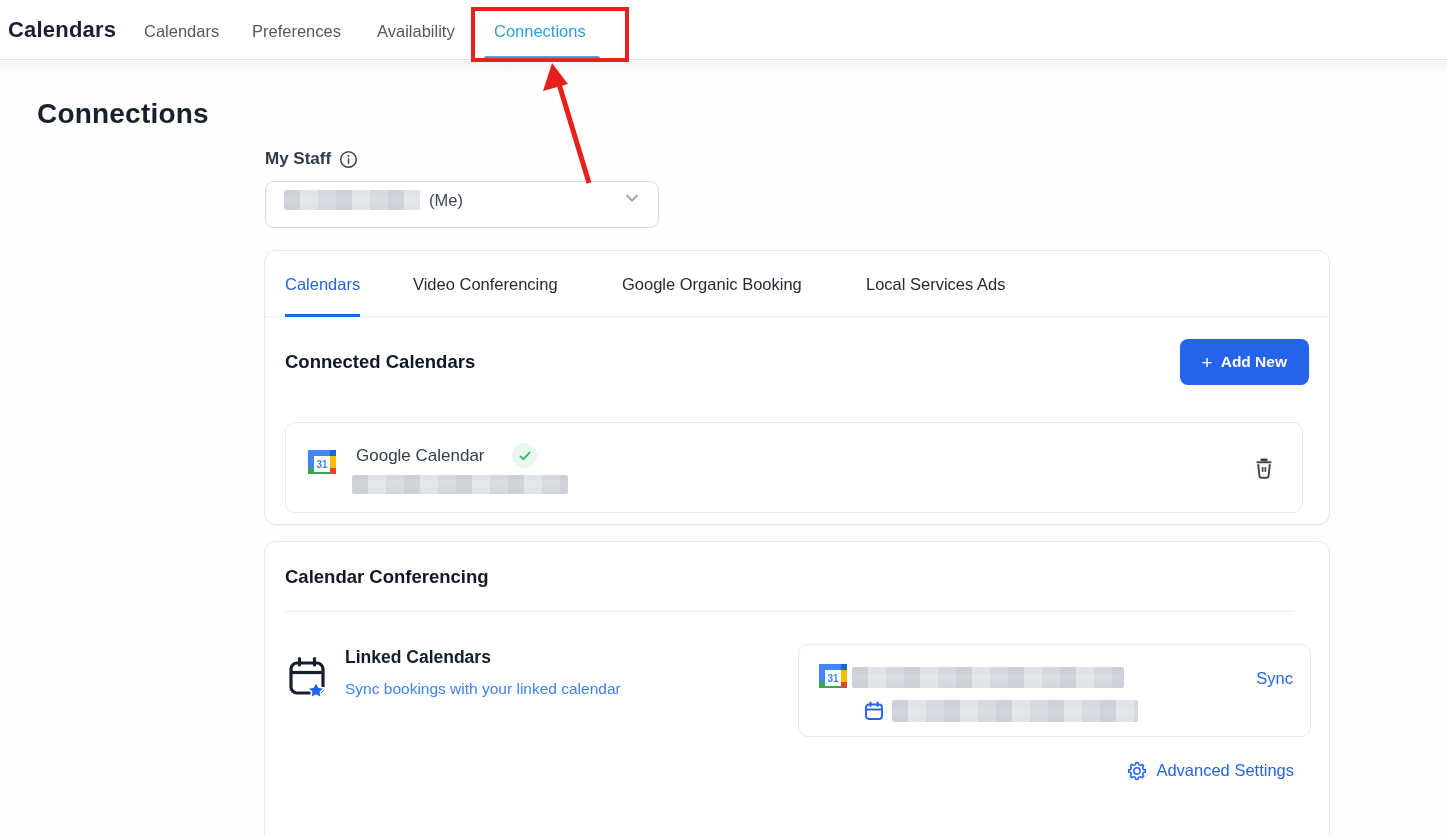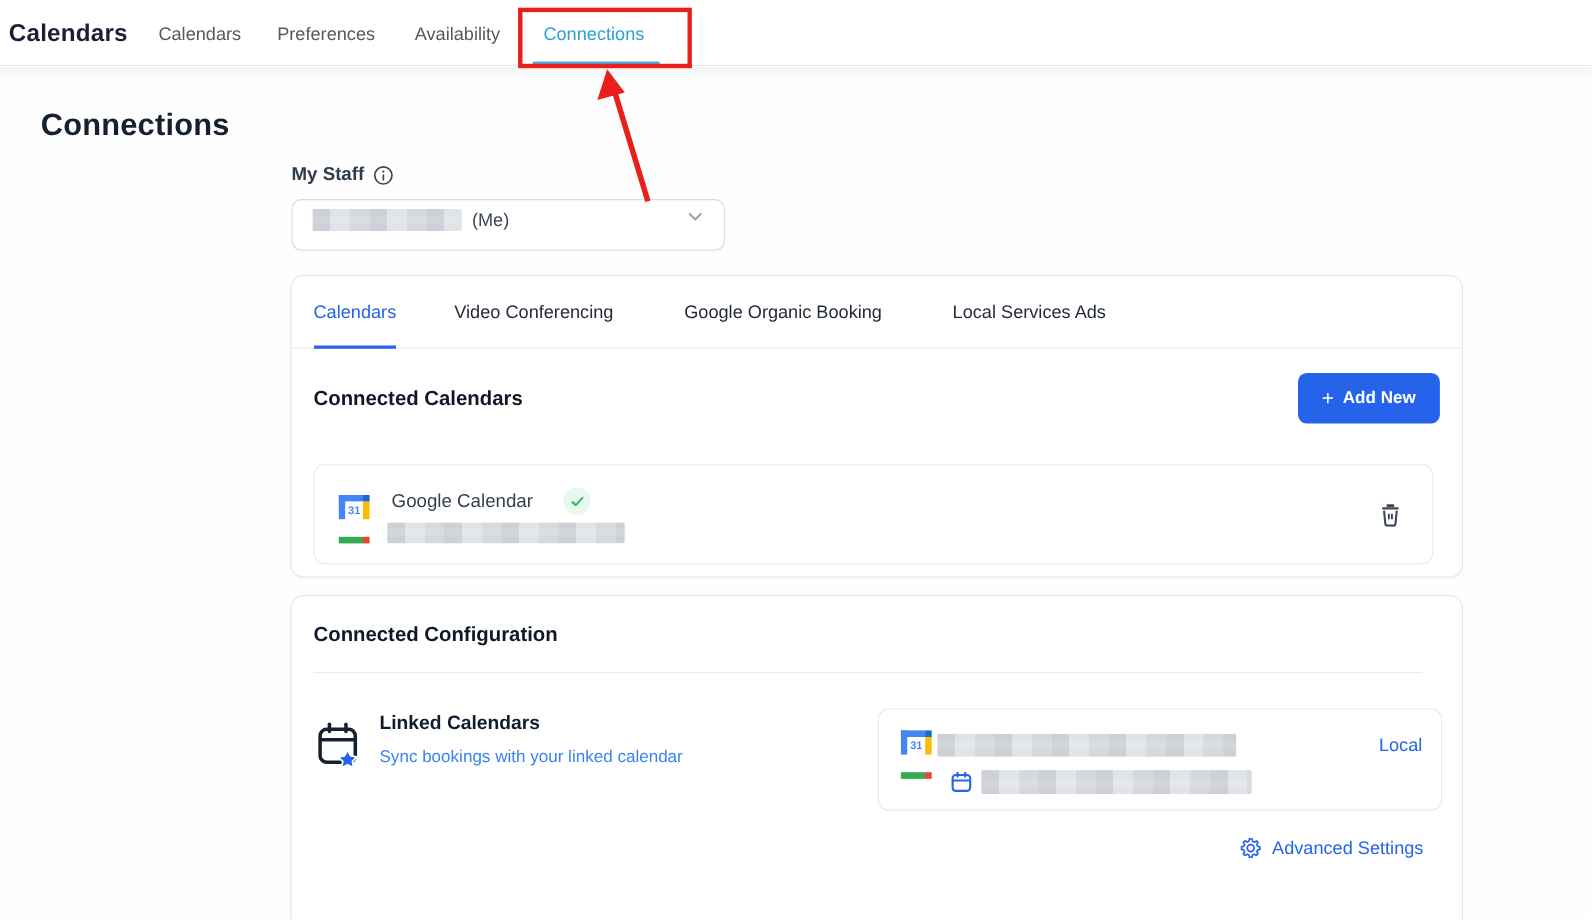--- a/index.html
+++ b/index.html
@@ -105,21 +105,21 @@
   }
   .conn-name { position: absolute; left: 70px; top: 23px; font-size: 17px; color: #343f4f; font-weight: 500; }
   .conn-check {
     position: absolute; left: 226px; top: 20px; width: 25px; height: 25px; border-radius: 50%;
     background: #e8f8ee; display: flex; align-items: center; justify-content: center;
   }
   .conn-email { position: absolute; left: 66px; top: 52px; width: 216px; height: 19px; }
   .trash-btn { position: absolute; right: 27px; top: 33px; width: 22px; height: 24px; cursor: pointer; background: none; border: none; }
 
   
-  .gcal { position: absolute; width: 28px; height: 44px; border-radius: 10px; }
+  .gcal { position: absolute; width: 28px; height: 24px; border-radius: 10px; }
   .gcal .bar { position: absolute; }
   .gcal .top    { left: 0; top: 0; width: 22px; height: 6px; background: #4285f4; }
   .gcal .tr     { right: 0; top: 0; width: 6px; height: 6px; background: #1967d2; }
   .gcal .left   { left: 0; top: 0; width: 6px; height: 22px; background: #4285f4; }
   .gcal .right  { right: 0; top: 6px; width: 6px; height: 16px; background: #fbbc05; }
   .gcal .bottom { left: 0; bottom: 0; width: 22px; height: 6px; background: #34a853; }
   .gcal .br     { right: 0; bottom: 0; width: 6px; height: 6px; background: #ea4335; }
   .gcal .center {
     position: absolute; left: 6px; top: 6px; width: 16px; height: 16px; background: #fff;
     display: flex; align-items: center; justify-content: center;
@@ -136,21 +136,21 @@
   .linked-box {
     position: absolute; left: 533px; top: 102px; width: 513px; height: 93px;
     border: 1px solid #e7e9ec; border-radius: 10px; background: #fff;
   }
   .linked-line1 { position: absolute; left: 53px; top: 22px; width: 272px; height: 21px; }
   .linked-line2 { position: absolute; left: 93px; top: 55px; width: 246px; height: 22px; }
   .linked-calicon { position: absolute; left: 64px; top: 55px; }
   .edit-link { position: absolute; right: 17px; top: 24px; font-size: 16.5px; color: #2563eb; font-weight: 500; cursor: pointer; }
 
   .adv-row {
-    position: absolute; right: 35px; top: 219px; display: flex; align-items: center; gap: 9px; cursor: pointer;
+    position: absolute; right: 35px; top: 219px; display: flex; gap: 9px; cursor: pointer;
   }
   .adv-label { font-size: 16.5px; color: #2563eb; font-weight: 500; }
 </style>
 </head>
 <body>
 
 <div class="app-header">
   <div class="app-title">Calendars</div>
   <div class="nav-tab t0">Calendars</div>
   <div class="nav-tab t1">Preferences</div>
@@ -223,21 +223,21 @@
           <rect x="3.5" y="5.2" width="15" height="2" rx="0.6" fill="#3d4757"></rect>
           <path d="M5.2 8.2 L6.4 20.2 A1.8 1.8 0 0 0 8.2 21.8 L13.8 21.8 A1.8 1.8 0 0 0 15.6 20.2 L16.8 8.2" fill="none" stroke="#3d4757" stroke-width="1.9"></path>
           <line x1="9.6" y1="11" x2="9.6" y2="16" stroke="#3d4757" stroke-width="1.7"></line>
           <line x1="12.4" y1="11" x2="12.4" y2="16" stroke="#3d4757" stroke-width="1.7"></line>
         </svg>
       </button>
     </div>
   </div>
 
   <div class="card card2">
-    <div class="cfg-heading">Connected Configuration</div>
+    <div class="cfg-heading">Calendar Conferencing</div>
     <div class="cfg-divider"></div>
 
     <div class="linked-icon">
       <svg width="44" height="46" viewBox="0 0 44 46">
         <rect x="4" y="8" width="32" height="30" rx="6" fill="none" stroke="#16202e" stroke-width="3.2"></rect>
         <line x1="4" y1="17.5" x2="36" y2="17.5" stroke="#16202e" stroke-width="3.2"></line>
         <line x1="12.5" y1="3.5" x2="12.5" y2="10" stroke="#16202e" stroke-width="3.2" stroke-linecap="round"></line>
         <line x1="27.5" y1="3.5" x2="27.5" y2="10" stroke="#16202e" stroke-width="3.2" stroke-linecap="round"></line>
         <path d="M29 27 L31.8 32.2 L37.6 33 L33.4 37.1 L34.4 42.9 L29 40.2 L23.6 42.9 L24.6 37.1 L20.4 33 L26.2 32.2 Z" fill="#2563eb" stroke="#ffffff" stroke-width="1.6" stroke-linejoin="round"></path>
       </svg>
@@ -258,21 +258,21 @@
       <div class="linked-line1 blur-block"></div>
       <div class="linked-calicon">
         <svg width="22" height="22" viewBox="0 0 22 22">
           <rect x="3" y="4.5" width="16" height="14.5" rx="3" fill="none" stroke="#2563eb" stroke-width="1.9"></rect>
           <line x1="3" y1="9.5" x2="19" y2="9.5" stroke="#2563eb" stroke-width="1.9"></line>
           <line x1="7.5" y1="2.5" x2="7.5" y2="6" stroke="#2563eb" stroke-width="1.9" stroke-linecap="round"></line>
           <line x1="14.5" y1="2.5" x2="14.5" y2="6" stroke="#2563eb" stroke-width="1.9" stroke-linecap="round"></line>
         </svg>
       </div>
       <div class="linked-line2 blur-block"></div>
-      <div class="edit-link">Local</div>
+      <div class="edit-link">Sync</div>
     </div>
 
     <div class="adv-row">
       <svg width="20" height="20" viewBox="0 0 24 24">
         <path d="M12 8.2 A3.8 3.8 0 1 0 12 15.8 A3.8 3.8 0 1 0 12 8.2 Z" fill="none" stroke="#2563eb" stroke-width="1.8"></path>
         <path d="M12 1.8 L13.6 2.1 L14.1 4.6 L16.2 5.5 L18.4 4.2 L20 5.8 L18.7 8 L19.6 10.1 L22 10.6 L22 13.4 L19.6 13.9 L18.7 16 L20 18.2 L18.2 20 L16 18.7 L13.9 19.6 L13.4 22 L10.6 22 L10.1 19.6 L8 18.7 L5.8 20 L4 18.2 L5.3 16 L4.4 13.9 L2 13.4 L2 10.6 L4.4 10.1 L5.3 8 L4 5.8 L5.8 4 L8 5.3 L10.1 4.4 L10.6 2 Z" fill="none" stroke="#2563eb" stroke-width="1.8" stroke-linejoin="round"></path>
       </svg>
       <span class="adv-label">Advanced Settings</span>
     </div>
 

